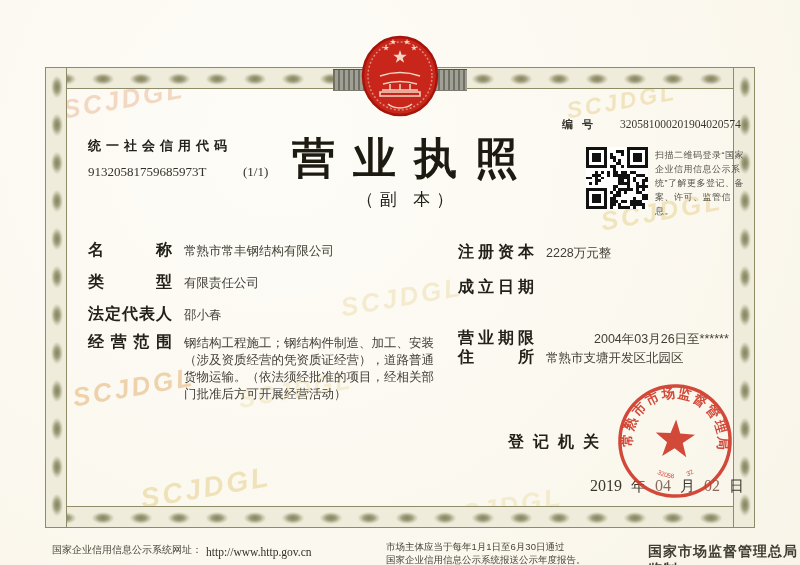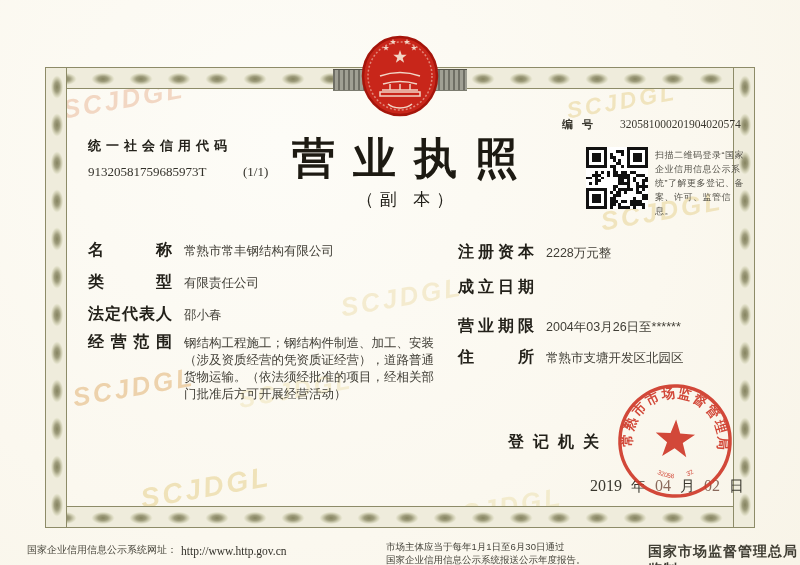--- a/index.html
+++ b/index.html
@@ -64,31 +64,31 @@
   .flabel.w84{width:84px;margin-right:12px;}
   .flabel.w76{width:76px;margin-right:12px;}
   .fvalue{font-size:12.5px;line-height:1.35;color:#403e36;padding-top:3px;}
   .fvalue.wrap{width:256px;}
   .lrow1{left:88px;top:240px;}
   .lrow2{left:88px;top:272px;}
   .lrow3{left:88px;top:304px;}
   .lrow4{left:88px;top:332px;}
   .rrow1{left:458px;top:242px;}
   .rrow2{left:458px;top:277px;}
-  .rrow3{left:458px;top:316px;}
+  .rrow3{left:458px;top:328px;gap:48px;}
   .rrow4{left:458px;top:347px;}
   
   .registrar{position:absolute;left:508px;top:432px;z-index:4;font-size:16px;font-weight:bold;letter-spacing:9px;}
   .date-row{position:absolute;left:590px;top:477px;z-index:4;display:flex;align-items:baseline;gap:9px;font-size:15px;color:#3a382f;}
   .date-num{font-family:"Liberation Serif",serif;font-size:16px;}
   .date-num.dim{color:#8a6a5c;}
   .seal{position:absolute;left:615px;top:381px;width:120px;height:120px;z-index:5;opacity:.92;transform:rotate(3deg);}
   .emblem{position:absolute;left:350px;top:24px;width:100px;height:104px;z-index:3;overflow:visible;}
   
-  .footer-left{position:absolute;left:27px;top:543px;z-index:4;display:flex;align-items:flex-start;}
+  .footer-left{position:absolute;left:52px;top:543px;z-index:4;display:flex;align-items:center;}
   .footer-left .lbl{font-size:10px;color:#4a483e;}
   .footer-left .url{font-family:"Liberation Serif",serif;font-size:11.5px;color:#33312a;margin-left:4px;position:relative;top:2px;}
   .footer-mid{position:absolute;left:386px;top:540px;z-index:4;font-size:9.5px;line-height:1.4;color:#45433a;}
   .footer-right{position:absolute;left:648px;top:543px;z-index:4;font-size:14px;font-weight:700;letter-spacing:1px;color:#403e34;}
 </style>
 </head>
 <body>
 
 <span class="wm wm1">SCJDGL</span>
 <span class="wm wm2">SCJDGL</span>

